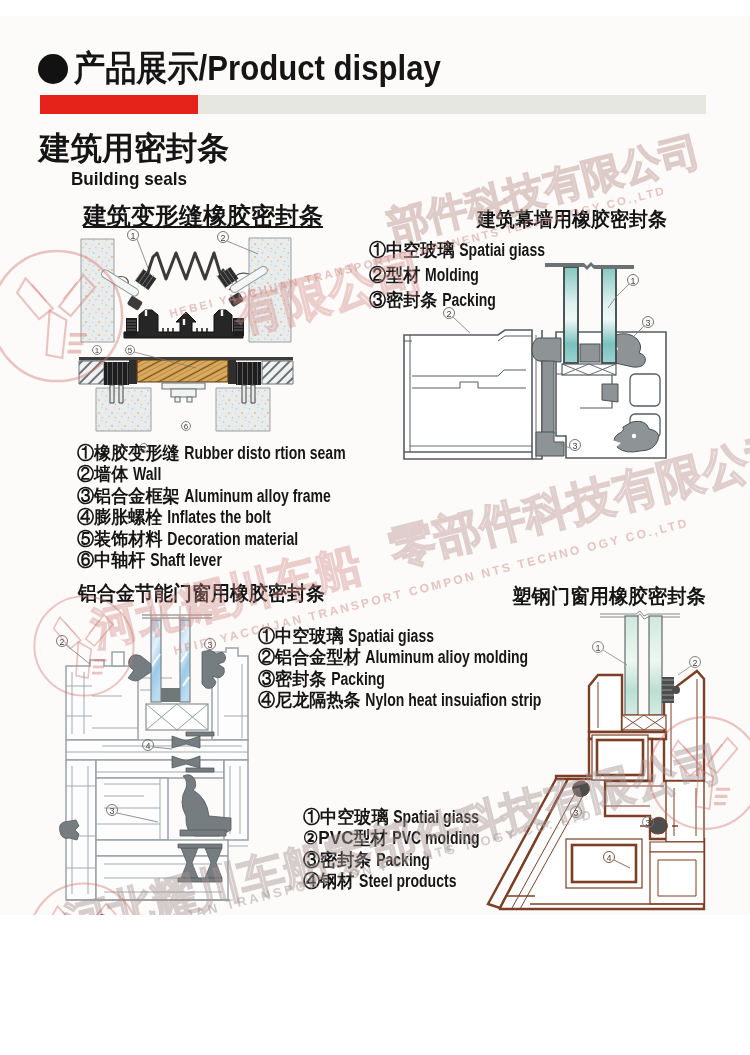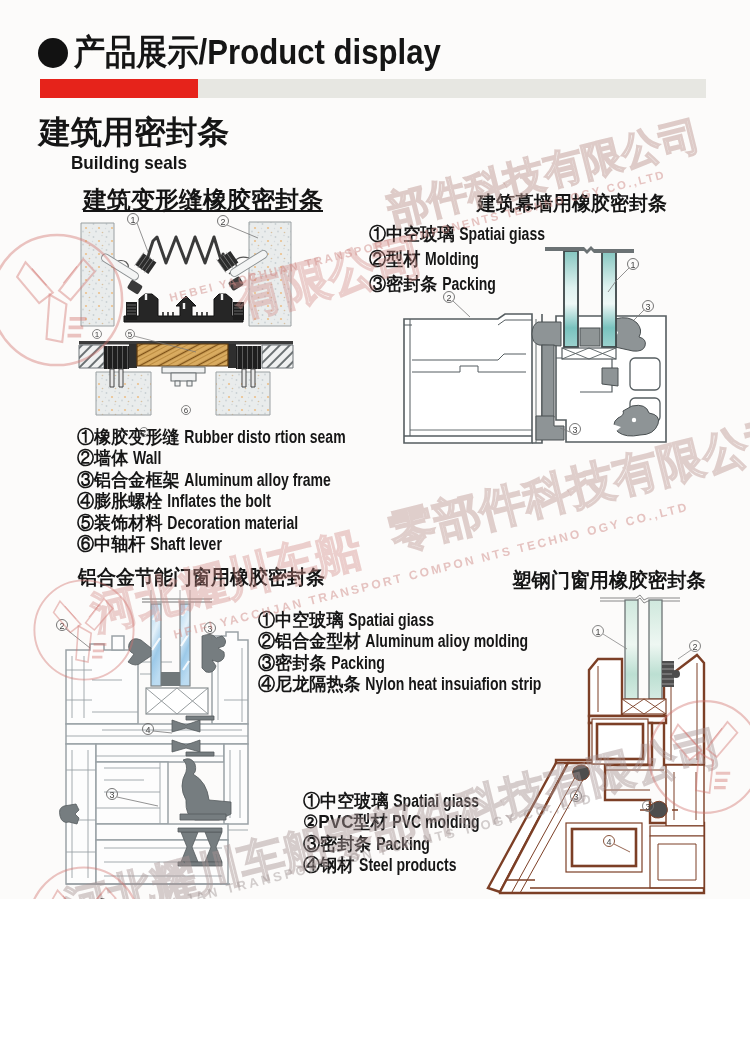--- a/index.html
+++ b/index.html
@@ -1,17 +1,17 @@
 <!DOCTYPE html>
 <html><head>
 <meta charset="utf-8">
 <style>
 html,body{margin:0;padding:0;}
 #page{position:relative;width:750px;height:899px;background:#fcfbfa;overflow:hidden;
-  font-family:"Liberation Sans",sans-serif;}
+  font-family:"Liberation Sans",sans-serif;margin-top:16px;}
 .abs{position:absolute;}
 .b{font-weight:bold;color:#151515;}
 #dot{left:38px;top:38px;width:30px;height:30px;border-radius:50%;background:#121212;}
 #hdr{left:74px;top:29px;font-size:35px;letter-spacing:0px;transform:scaleX(0.89);transform-origin:0 0;white-space:nowrap;}
 #bar-red{left:40px;top:79px;width:158px;height:19px;background:#e6231b;}
 #bar-gray{left:198px;top:79px;width:508px;height:19px;background:#e7e7e2;}
 #h1{left:39px;top:111px;font-size:32px;letter-spacing:0px;transform:scaleX(0.99);transform-origin:0 0;}
 #h2{left:71px;top:152px;font-size:19px;transform:scaleX(0.9);transform-origin:0 0;}
 #lbl1{left:83px;top:184px;font-size:24px;text-decoration:underline;}
 #lbl2{left:477px;top:190px;font-size:20px;transform:scaleX(0.95);transform-origin:0 0;}

